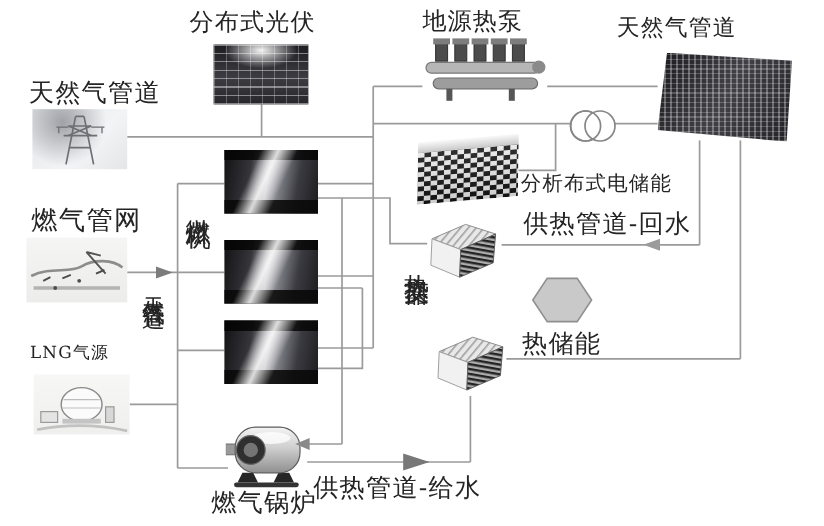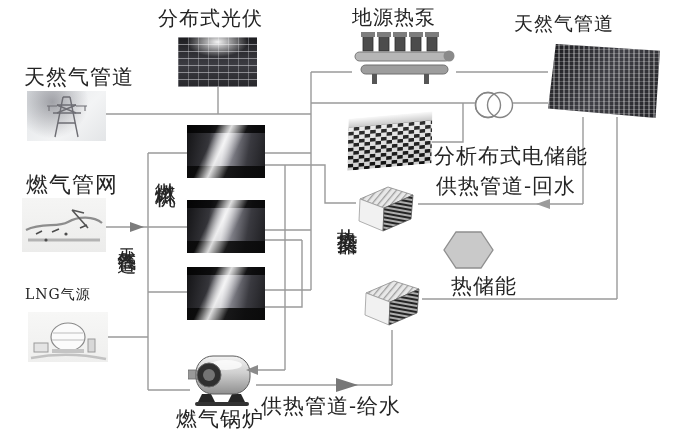--- a/index.html
+++ b/index.html
@@ -255,25 +255,25 @@
   <div class="lbl" style="left:24px;top:65px;font-size:21px;">天然气管道</div>
 
   <div class="lbl" style="left:26px;top:172px;font-size:22px;text-align:right;">燃气管网</div>
 
   <div class="lbl" style="left:25px;top:286px;font-size:14px;">LNG气源</div>
 
   <div class="lbl vlbl" style="left:153px;top:166px;font-size:21px;">微燃机</div>
 
   <div class="lbl vlbl" style="left:116px;top:233px;font-size:19px;">天然气管道</div>
 
-  <div class="lbl" style="left:434px;top:144px;font-size:21px;">分析布式电储能</div>
+  <div class="lbl" style="left:434px;top:144px;font-size:17px;">分析布式电储能</div>
 
   <div class="lbl" style="left:436px;top:174px;font-size:21px;">供热管道-回水</div>
 
   <div class="lbl vlbl" style="left:335px;top:212px;font-size:21px;">热交换器</div>
 
-  <div class="lbl center" style="left:435px;top:274px;width:70px;font-size:21px;margin-left:16px;">热储能</div>
+  <div class="lbl center" style="left:435px;top:274px;width:70px;font-size:21px;">热储能</div>
 
   <div class="lbl" style="left:261px;top:394px;font-size:21px;">供热管道-给水</div>
 
   <div class="lbl" style="left:176px;top:407px;font-size:21px;">燃气锅炉</div>
 
 </div>
 
 </body></html>

